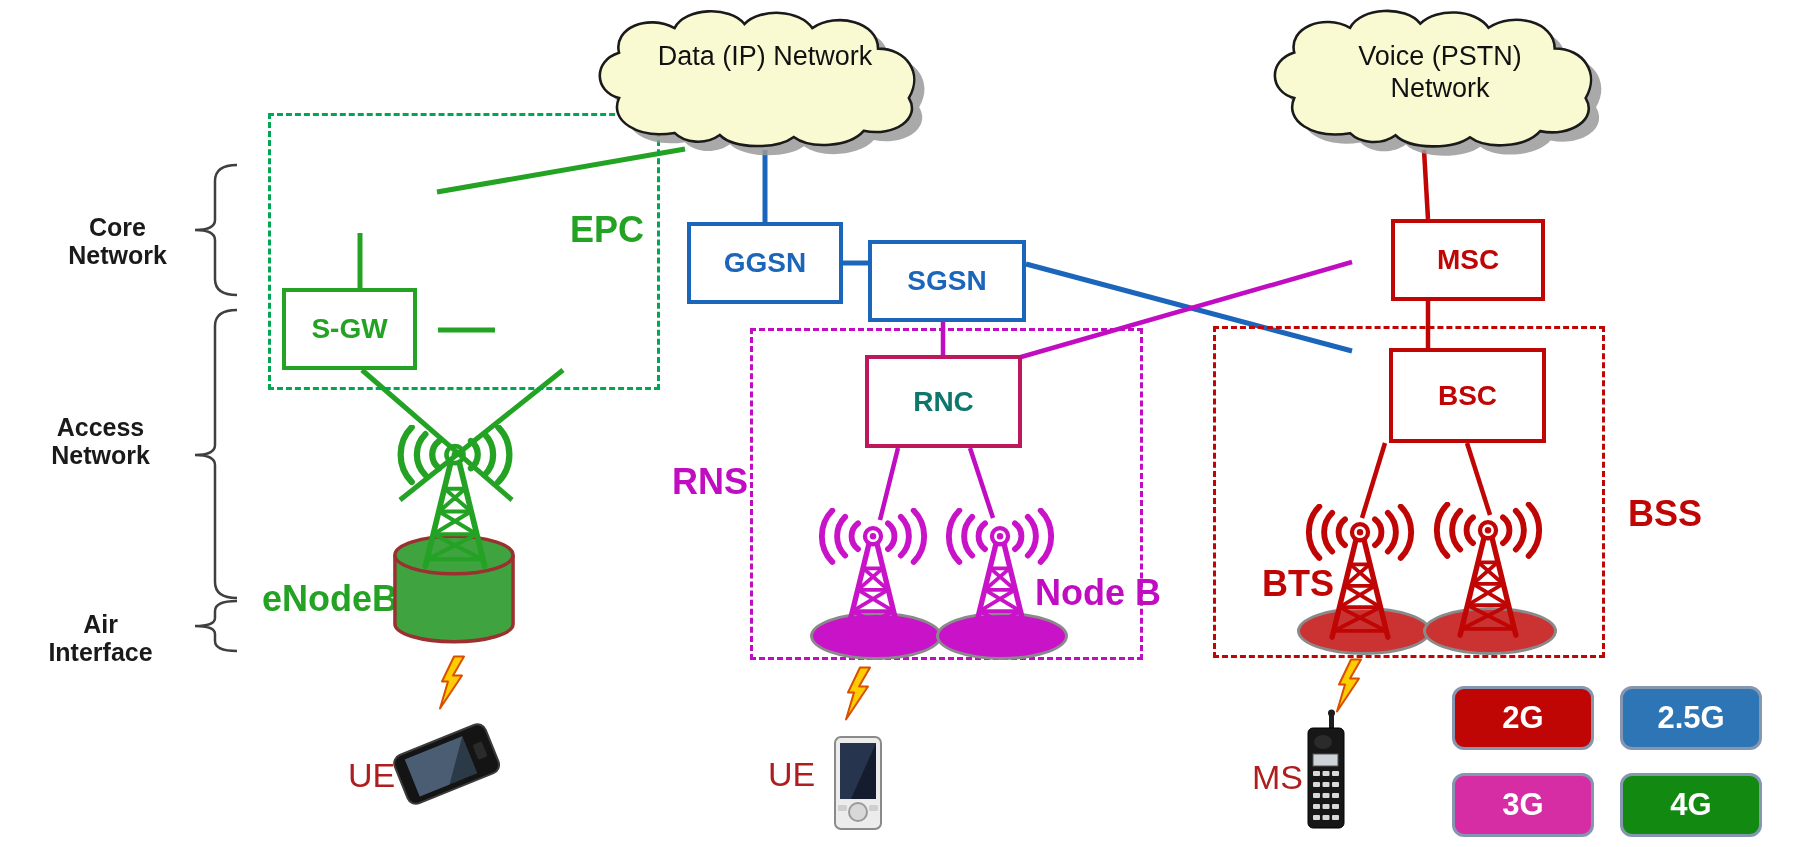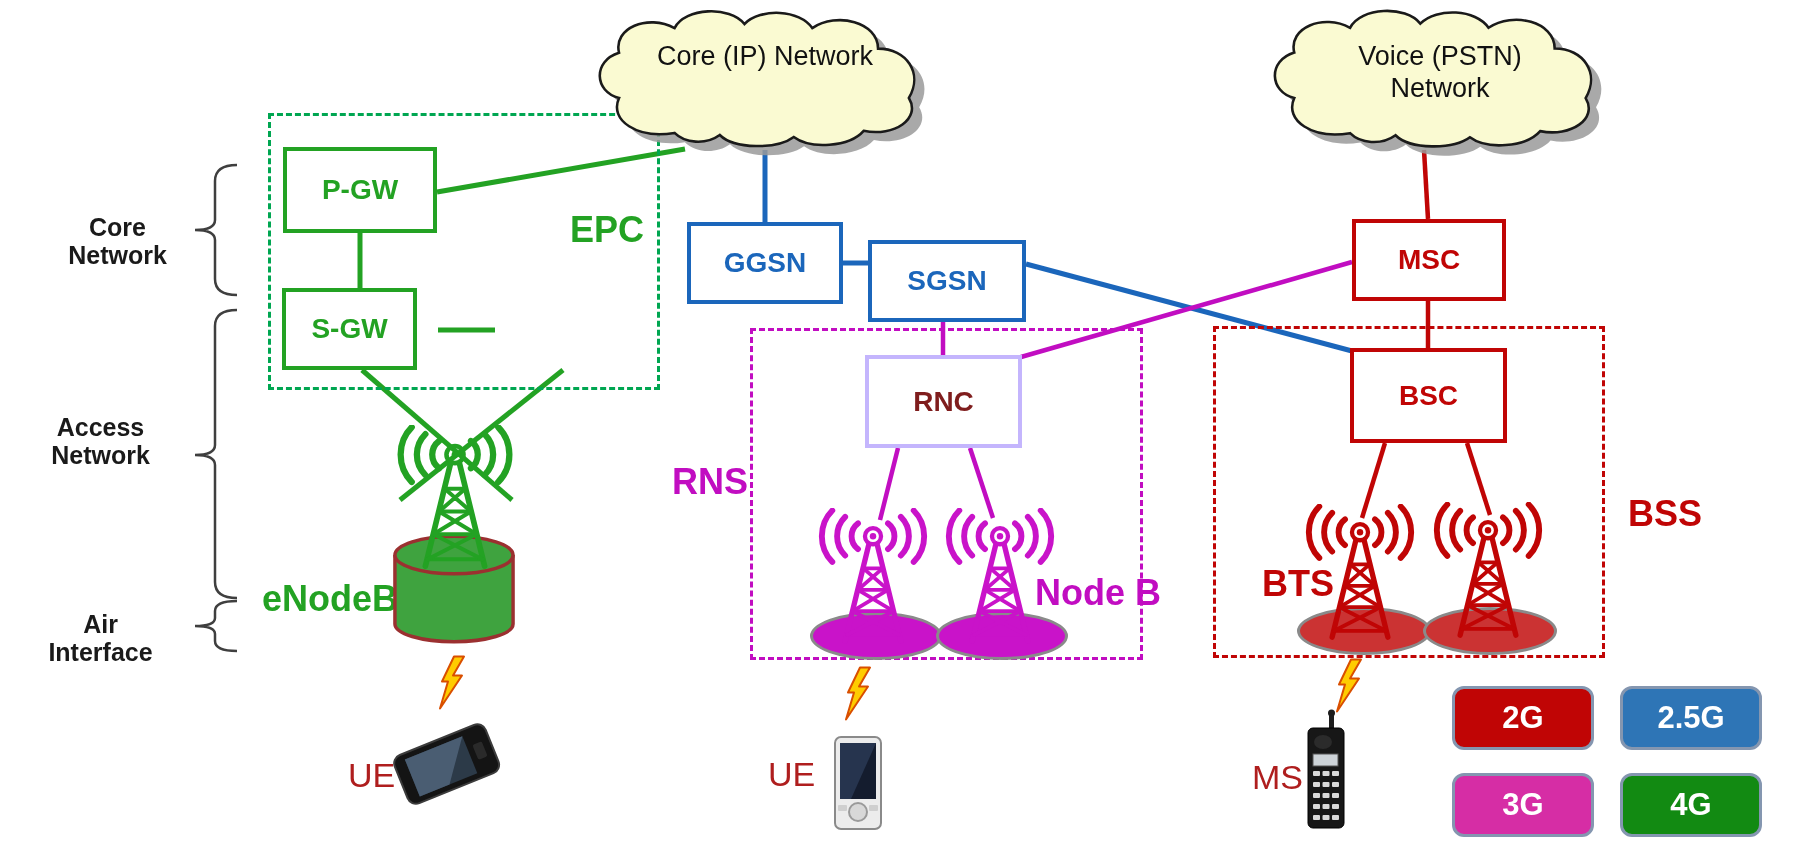--- a/index.html
+++ b/index.html
@@ -9,22 +9,22 @@
   svg{display:block;}
 
   
   .layer-label{color:#1a1a1a;font-weight:bold;font-size:25px;line-height:28px;text-align:center;}
 
   
   .node-box{position:absolute;background:#fff;display:flex;align-items:center;justify-content:center;
             font-weight:bold;font-size:28px;box-sizing:border-box;}
   .green-box{border:4px solid #23A223;color:#23A223;}
   .blue-box{border:4px solid #1B66BB;color:#1B66BB;}
-  .magenta-box{border:4px solid #c4b5fd;color:#7f1d1d;}
-  .red-box{border:4px solid #C00505;color:#C00505;}
+  .magenta-box{border:4px solid #be185d;color:#0f766e;}
+  .red-box{border:4px solid #C00505;color:#C00505;margin-left:39px;}
 
   
   .group-box{position:absolute;box-sizing:border-box;background:transparent;}
   .epc-border{border:3px dashed #00A651;}
   .rns-border{border:3px dashed #C10DC1;}
   .bss-border{border:3px dashed #C00505;}
 
   .group-label{position:absolute;font-weight:bold;font-size:36px;}
   .g-green{color:#23A223;} .g-magenta{color:#C10DC1;} .g-red{color:#C00505;}
   .device-label{position:absolute;font-weight:normal;font-size:34px;color:#AF1E1E;}
@@ -107,21 +107,20 @@
   </svg>
 
   <div class="abs layer-label" style="left:50px;top:213px;width:135px;">Core Network</div>
   <div class="abs layer-label" style="left:33px;top:413px;width:135px;">Access Network</div>
   <div class="abs layer-label" style="left:33px;top:610px;width:135px;">Air Interface</div>
 
   <div class="group-box epc-border" style="left:268px;top:113px;width:392px;height:277px;"></div>
   <div class="group-box rns-border" style="left:750px;top:328px;width:393px;height:332px;"></div>
   <div class="group-box bss-border" style="left:1213px;top:326px;width:392px;height:332px;"></div>
 
-  <div class="node-box green-box" style="left:283px;top:147px;width:154px;height:86px;">P-GW</div>
   <div class="node-box green-box" style="left:282px;top:288px;width:135px;height:82px;">S-GW</div>
   <div class="node-box blue-box" style="left:687px;top:222px;width:156px;height:82px;">GGSN</div>
   <div class="node-box blue-box" style="left:868px;top:240px;width:158px;height:82px;">SGSN</div>
   <div class="node-box magenta-box" style="left:865px;top:355px;width:157px;height:93px;">RNC</div>
   <div class="node-box red-box" style="left:1352px;top:219px;width:154px;height:82px;">MSC</div>
   <div class="node-box red-box" style="left:1350px;top:348px;width:157px;height:95px;">BSC</div>
 
   <div class="group-label g-green" style="left:570px;top:209px;">EPC</div>
   <div class="group-label g-magenta" style="left:672px;top:461px;">RNS</div>
   <div class="group-label g-red" style="left:1628px;top:461px;margin-top:32px;">BSS</div>
@@ -152,21 +151,21 @@
     <use href="#sym-tower"></use>
     </svg>
   <svg class="abs" style="left:1413px;top:502px;color:#C00505" width="150" height="140" viewBox="0 0 140 130">
     <use href="#sym-tower"></use>
     </svg>
 
   <svg class="abs" style="left:580px;top:3px" width="370" height="155" viewBox="0 0 360 150">
     <use href="#sym-cloud" transform="translate(10,9)" fill="#9a9a9a" opacity="0.85"></use>
     <use href="#sym-cloud" fill="#FAFAD2" stroke="#1a1a1a" stroke-width="2.5"></use>
   </svg>
-  <div class="cloud-text" style="left:645px;top:40px;width:240px;">Core (IP) Network</div>
+  <div class="cloud-text" style="left:645px;top:40px;width:240px;">Data (IP) Network</div>
 
   <svg class="abs" style="left:1252px;top:3px" width="378" height="155" viewBox="0 0 360 150">
     <use href="#sym-cloud" transform="translate(10,9)" fill="#9a9a9a" opacity="0.85"></use>
     <use href="#sym-cloud" fill="#FAFAD2" stroke="#1a1a1a" stroke-width="2.5"></use>
   </svg>
   <div class="cloud-text" style="left:1305px;top:40px;width:270px;">Voice (PSTN) Network</div>
 
   <svg class="abs" style="left:437px;top:655px" width="30" height="56" viewBox="0 0 30 55">
     <use href="#sym-bolt" fill="#FFCC00" stroke="#D94F00" stroke-width="2" stroke-linejoin="round"></use>
     </svg>

